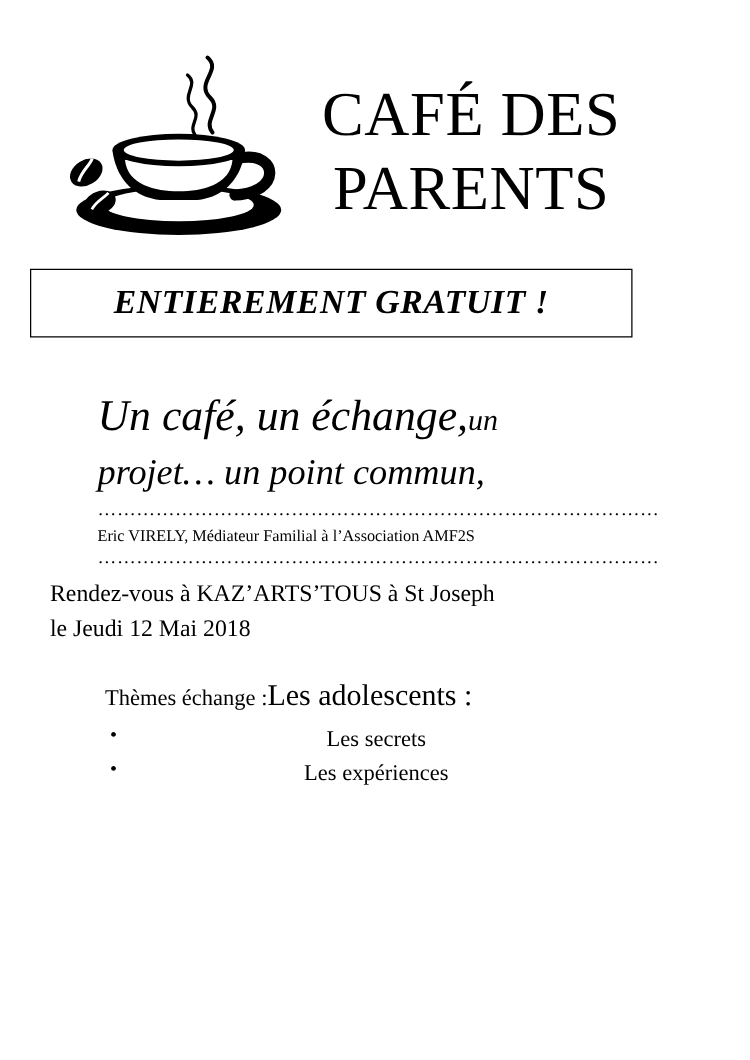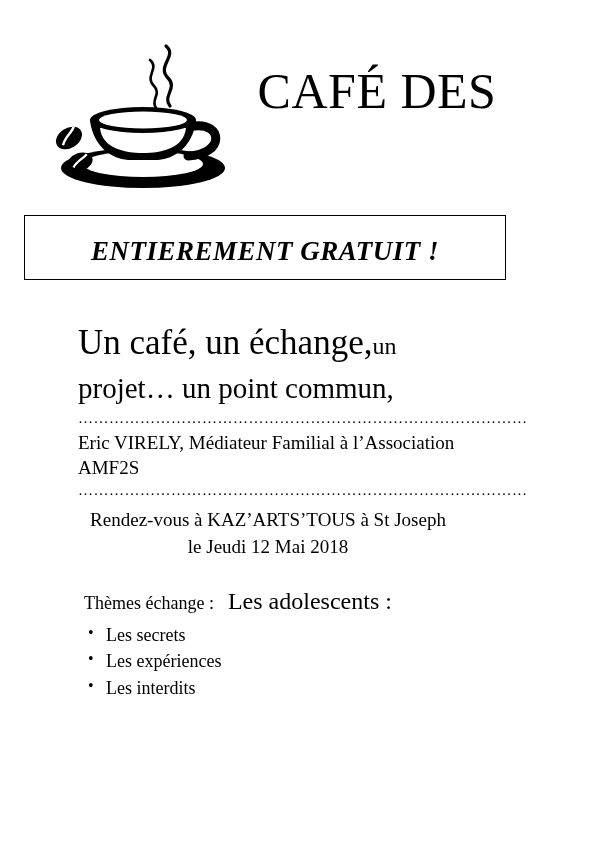--- a/index.html
+++ b/index.html
@@ -54,35 +54,36 @@
     letter-spacing: 0.5px;
     text-align: center;
     white-space: nowrap;
   }
 
   
   .banner {
     margin: 26px 30px 0 24px;
     border: 1px solid #000;
     text-align: center;
-    padding: 20px 0 12px 0;
+    padding: 10px 0 12px 0;
   }
 
   .banner-text {
     font-family: "Liberation Serif", serif;
     font-style: italic;
     font-weight: bold;
     font-size: 27px;
     letter-spacing: 0.5px;
   }
 
   
   .slogan {
     margin-top: 44px;
     padding: 0 44px 0 78px;
+    font-style: italic;
   }
 
   .slogan-l1 {
     font-size: 35px;
     line-height: 1.1;
     white-space: nowrap;
   }
   .slogan-l1 .small {
     font-size: 24px;
   }
@@ -105,53 +106,52 @@
     margin: 2px 0 2px 0;
     padding: 0 44px 0 78px;
     overflow: hidden;
     white-space: nowrap;
     color: #000;
   }
 
   
   .animator {
     padding: 2px 44px 0 78px;
-    font-size: 19px;
+    font-size: 13px;
     line-height: 1.35;
   }
 
   
   .details {
-    text-align: center;
     padding: 6px 40px 0 40px;
     font-size: 19px;
     line-height: 1.45;
     font-family: Liberation Serif, serif;
   }
   .details .tel {
     font-size: 13px;
   }
 
   
   .themes {
     padding: 26px 40px 0 84px;
   }
   .themes-head {
     font-size: 18px;
     line-height: 1.2;
   }
   .themes-head .topic {
     font-size: 24px;
-    margin-left: 14px;
   }
 
   .themes-list {
     list-style: none;
     margin: 6px 0 0 0;
     padding: 0;
+    text-align: center;
   }
   .themes-list li {
     position: relative;
     font-size: 18px;
     line-height: 1.48;
     padding-left: 22px;
   }
   .themes-list li::before {
     content: "\2022";
     position: absolute;
@@ -188,20 +188,21 @@
           <ellipse cx="31" cy="104" rx="14" ry="10" fill="#000" transform="rotate(-32 31 104)"></ellipse>
           <path d="M22 107 C28 101, 36 101, 41 97" fill="none" stroke="#fff" stroke-width="2.4" transform="rotate(-32 31 104)"></path>
           <ellipse cx="42" cy="128" rx="13" ry="9" fill="#000" transform="rotate(-20 42 128)"></ellipse>
           <path d="M34 131 C39 126, 46 126, 51 123" fill="none" stroke="#fff" stroke-width="2.2" transform="rotate(-20 42 128)"></path>
         </g>
       </svg>
     </div>
 
     <div class="title-block">
       <div class="title-line">CAFÉ DES</div>
+      <div class="title-line">PARENTS</div>
     </div>
   </div>
 
   <div class="banner">
     <span class="banner-text">ENTIEREMENT GRATUIT !</span>
   </div>
 
   <div class="slogan">
     <div class="slogan-l1">
       <span>Un café, un échange,</span><span class="small">un</span>
@@ -222,17 +223,16 @@
     <div>le Jeudi 12 Mai 2018</div>
   </div>
 
   <div class="themes">
     <div class="themes-head">
       <span>Thèmes échange :</span><span class="topic">Les adolescents :</span>
     </div>
     <ul class="themes-list">
       <li>Les secrets</li>
       <li>Les expériences</li>
-      <li>Les interdits</li>
     </ul>
   </div>
 
 </div>
 
 </body></html>

